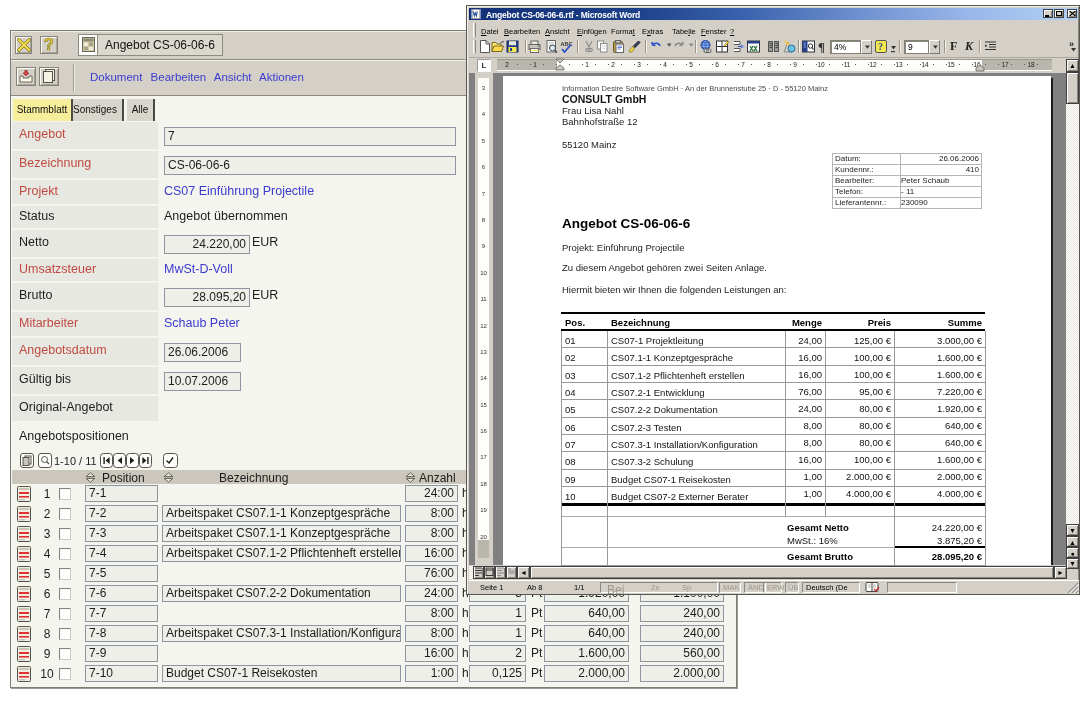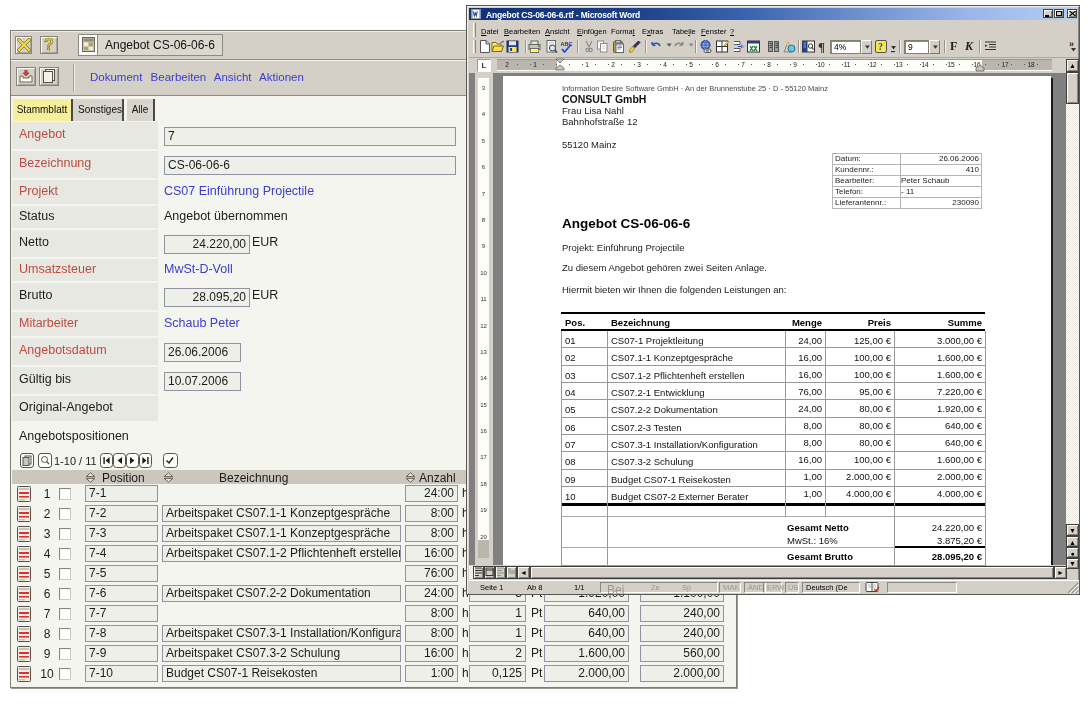--- a/index.html
+++ b/index.html
@@ -42,21 +42,21 @@
       <path d="M7 0 L10 3 L8.2 3 L8.2 5.5 L5.8 5.5 L5.8 3 L4 3 Z" fill="#d44" stroke="#8a1f1f" stroke-width="0.6" transform="rotate(180 7 3)"></path>
     </svg>
   <svg class="a" style="left:31px;top:38px" width="15" height="15" viewBox="0 0 15 15">
       <rect x="3.5" y="0.5" width="9" height="11" fill="#f4f2e2" stroke="#55524a"></rect>
       <rect x="1.5" y="2.5" width="9" height="11" fill="#f4f2e2" stroke="#55524a"></rect>
     </svg>
   <div class="a" style="left:62px;top:33px;width:1px;height:28px;background:#a09d92;box-shadow:1px 0 0 #f2efe8"></div>
   <div class="a lnk" style="left:79px;top:40px;font-size:11.5px;word-spacing:5px">Dokument Bearbeiten Ansicht Aktionen</div>
 
   <div class="a" style="left:2px;top:68px;width:60px;height:22px;background:#f7ee9c;border-right:2px solid #4a4a44;font-size:10px;line-height:22px;text-align:center;color:#111">Stammblatt</div>
-  <div class="a" style="left:62px;top:68px;width:51px;height:22px;background:#d8d5cc;border-right:2px solid #4a4a44;font-size:10px;line-height:22px;text-align:right;color:#111">Sonstiges</div>
+  <div class="a" style="left:62px;top:68px;width:51px;height:22px;background:#d8d5cc;border-right:2px solid #4a4a44;font-size:10px;line-height:22px;text-align:left;color:#111">Sonstiges</div>
   <div class="a" style="left:116px;top:68px;width:28px;height:22px;background:#d8d5cc;border-right:2px solid #4a4a44;font-size:10px;line-height:22px;text-align:center;color:#111">Alle</div>
 
   <div id="rows">
   <div class="a" style="left:1px;top:91px;width:146px;height:27px;background:#e8e8e2"></div>
   <div class="a redlbl" style="left:8px;top:96px;font-size:12.5px;color:#bf4a41">Angebot</div>
   <div class="inp" style="left:153px;top:96px;width:292px;height:19px;line-height:17px">7</div>
   <div class="a" style="left:1px;top:120px;width:146px;height:27px;background:#e8e8e2"></div>
   <div class="a redlbl" style="left:8px;top:125px;font-size:12.5px;color:#bf4a41">Bezeichnung</div>
   <div class="inp" style="left:153px;top:125px;width:292px;height:19px;line-height:17px">CS-06-06-6</div>
   <div class="a" style="left:1px;top:149px;width:146px;height:24px;background:#e8e8e2"></div>
@@ -295,21 +295,20 @@
   <svg class="a" style="left:6px;top:615px" width="14" height="16" viewBox="0 0 14 16">
       <rect x="0.5" y="0.5" width="13" height="15" rx="1" fill="#efede3" stroke="#55534b"></rect>
       <rect x="2" y="2" width="10" height="2" fill="#c8c4b4"></rect>
       <rect x="2" y="6" width="10" height="2" fill="#e03030"></rect>
       <rect x="2" y="10" width="10" height="1.6" fill="#e03030"></rect>
       <rect x="2" y="13" width="6" height="1.4" fill="#c8c4b4"></rect>
     </svg>
   <div class="a" style="left:28px;top:616px;width:16px;text-align:center;font-size:12px;color:#1c1c1c">9</div>
   <div class="a" style="left:48px;top:617px;width:12px;height:12px;background:#fff;border:1px solid #84847e;border-right-color:#c9c9c2;border-bottom-color:#c9c9c2;box-shadow:1px 1px 0 #f8f8f4 inset"></div>
   <div class="inp" style="left:74px;top:614px;width:73px;height:17px;line-height:15px">7-9</div>
-  <div class="inp" style="left:151px;top:614px;width:239px;height:17px;line-height:15px">Arbeitspaket CS07.3-2 Schulung</div>
   <div class="inp rnum" style="left:394px;top:614px;width:53px;height:17px;line-height:15px">16:00</div>
   <div class="a" style="left:451px;top:615px;font-size:12px;color:#1c1c1c">h</div>
   <div class="inp rnum" style="left:458px;top:614px;width:57px;height:17px;line-height:15px">2</div>
   <div class="a" style="left:520px;top:615px;font-size:12px;color:#1c1c1c">Pt</div>
   <div class="inp rnum" style="left:533px;top:614px;width:85px;height:17px;line-height:15px">1.600,00</div>
   <div class="inp rnum" style="left:629px;top:614px;width:84px;height:17px;line-height:15px">560,00</div>
   <svg class="a" style="left:6px;top:635px" width="14" height="16" viewBox="0 0 14 16">
       <rect x="0.5" y="0.5" width="13" height="15" rx="1" fill="#efede3" stroke="#55534b"></rect>
       <rect x="2" y="2" width="10" height="2" fill="#c8c4b4"></rect>
       <rect x="2" y="6" width="10" height="2" fill="#e03030"></rect>
@@ -570,21 +569,21 @@
       <div style="display:flex;border-bottom:1px solid #b5b5b5;height:11px;line-height:10px">
         <div style="width:68px;padding-left:2px;border-right:1px solid #b5b5b5">Bearbeiter:</div>
         <div style="width:80px;text-align:left;padding-right:2px">Peter Schaub</div>
       </div>
       <div style="display:flex;border-bottom:1px solid #b5b5b5;height:11px;line-height:10px">
         <div style="width:68px;padding-left:2px;border-right:1px solid #b5b5b5">Telefon:</div>
         <div style="width:80px;padding-right:2px">- 11</div>
       </div>
       <div style="display:flex;border-bottom:1px solid #b5b5b5;height:11px;line-height:10px">
         <div style="width:68px;padding-left:2px;border-right:1px solid #b5b5b5">Lieferantennr.:</div>
-        <div style="width:80px;text-align:right;padding-right:2px">230090</div>
+        <div style="width:80px;text-align:left;padding-right:2px">230090</div>
       </div>
     </div>
   <div class="a" style="left:95px;top:210px;font-size:13.5px;font-weight:bold;color:#000">Angebot CS-06-06-6</div>
   <div class="a" style="left:95px;top:236px;font-size:9.5px;color:#222">Projekt: Einführung Projectile</div>
   <div class="a" style="left:95px;top:256px;font-size:9.5px;color:#222">Zu diesem Angebot gehören zwei Seiten Anlage.</div>
   <div class="a" style="left:95px;top:278px;font-size:9.5px;color:#222">Hiermit bieten wir Ihnen die folgenden Leistungen an:</div>
   <div class="a" style="left:94px;top:306px;width:424px;height:19px;border-top:2px solid #000;border-bottom:2px solid #000;font-weight:bold;font-size:9.5px;color:#000"></div>
   <div class="a" style="left:98px;top:311px;font-size:9.5px;font-weight:bold">Pos.</div>
   <div class="a" style="left:144px;top:311px;font-size:9.5px;font-weight:bold">Bezeichnung</div>
   <div class="a" style="left:318px;top:311px;width:37px;text-align:right;font-size:9.5px;font-weight:bold">Menge</div>

